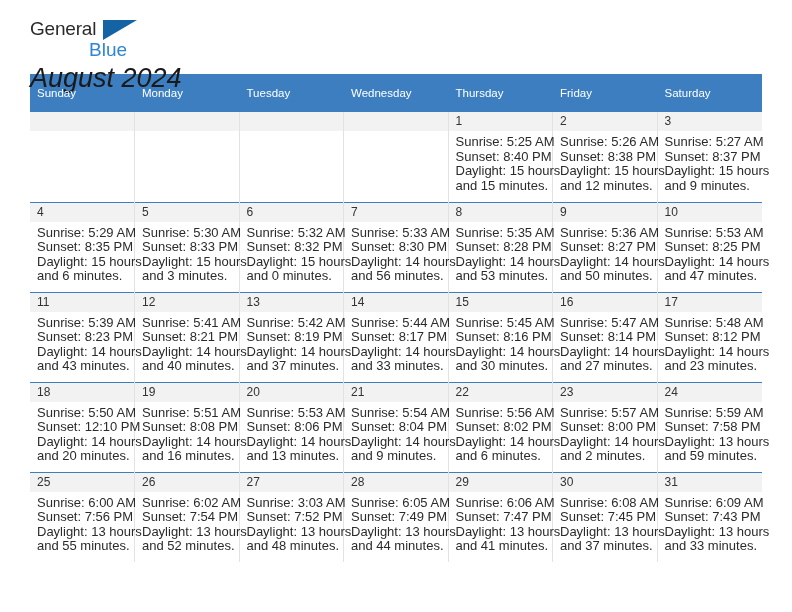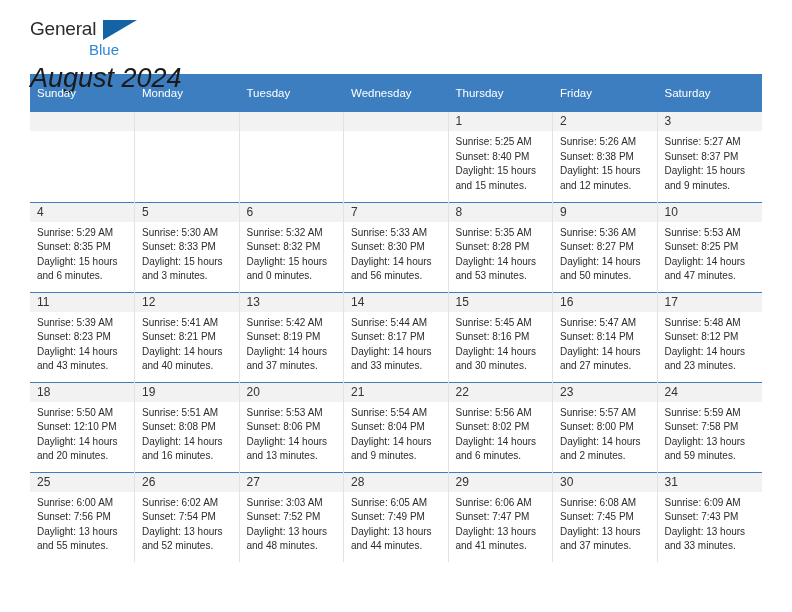--- a/index.html
+++ b/index.html
@@ -45,21 +45,21 @@
     position: absolute;
     left: 73px;
     top: 8px;
     width: 0;
     height: 0;
     border-left: 34px solid #1464a5;
     border-bottom: 20px solid transparent;
   }
   .brand-row2 {
     display: block;
-    font-size: 15px;
+    font-size: 19px;
     color: #2f86d4;
     line-height: 20px;
     margin-left: 59px;
     margin-top: 1px;
     white-space: nowrap;
   }
   .title-block {
     text-align: right;
     padding-top: 2px;
     font-style: italic;
@@ -111,21 +111,21 @@
     background: #f2f2f2;
     font-size: 12px;
     color: #333333;
     padding: 2px 0 3px 7px;
     height: 19px;
     line-height: 14px;
   }
   .daynum.empty { color: transparent; }
   .cell-info {
     padding: 4px 4px 0 7px;
-    font-size: 10px;
+    font-size: 13px;
     color: #2b2b2b;
     line-height: 14.6px;
   }
   .cell-info div { white-space: nowrap; }
 </style>
 </head>
 <body>
 
 <div class="page">
 

